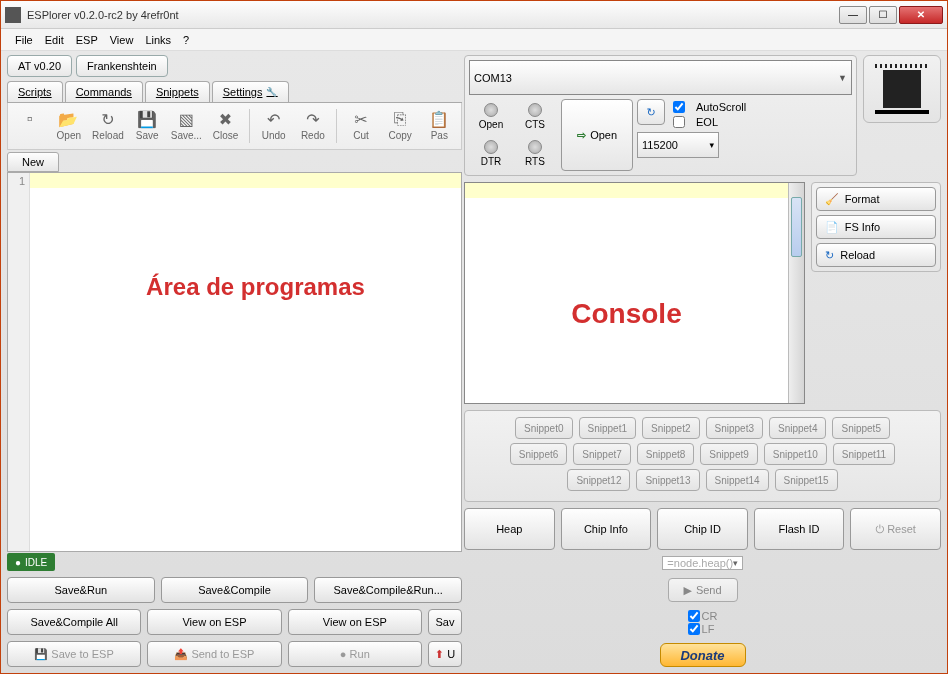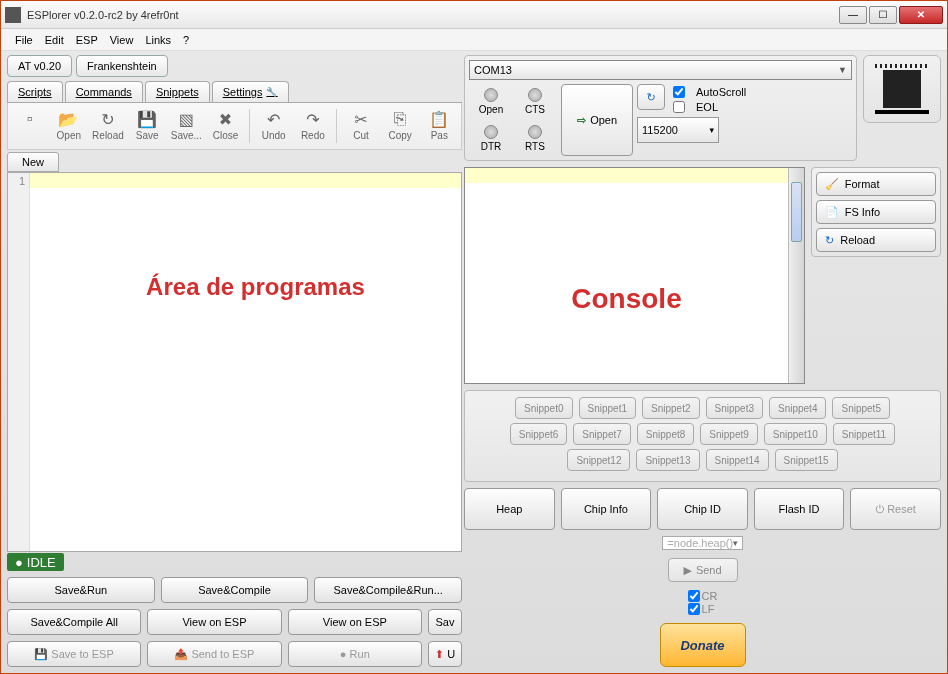--- a/index.html
+++ b/index.html
@@ -43,31 +43,31 @@
 .filetabs { display: flex; margin-top: 2px; }
 .filetab { padding: 3px 14px; border: 1px solid #aaa; background: linear-gradient(#fefefe,#e6e6e6); border-radius: 3px 3px 0 0; cursor: pointer; }
 
 .editor { flex: 1; border: 1px solid #aaa; background: #fff; display: flex; position: relative; }
 .gutter { width: 22px; background: #f0f0f0; border-right: 1px solid #ddd; text-align: right; padding: 2px 4px 0 0; color: #888; }
 .editbody { flex: 1; background: #fff; position: relative; }
 .hl-line { height: 15px; background: #ffffcc; }
 .overlay-left { position: absolute; left: 24px; right: 4px; top: 100px; text-align: center; color: #d32f2f; font-size: 24px; font-weight: bold; pointer-events: none; }
 
 .idlebar { height: 18px; display: flex; margin-top: 1px; }
-.idle { background: #2e7d32; color: #fff; padding: 1px 8px; border-radius: 2px; display: inline-flex; align-items: center; font-size: 13px; }
+.idle { background: #2e7d32; color: #fff; padding: 1px 8px; border-radius: 2px; display: inline-flex; align-items: center; font-size: 10px; }
 .idle::before { content: "●"; margin-right: 4px; }
 
 .btnrow { display: flex; gap: 6px; margin-top: 6px; }
 .btn { flex: 1; min-width: 0; height: 26px; border: 1px solid #999; border-radius: 4px; background: linear-gradient(#fefefe,#e3e3e3); cursor: pointer; display: flex; align-items: center; justify-content: center; padding: 0 4px; white-space: nowrap; overflow: hidden; }
 .btn.disabled { color: #999; }
 
 
 .topright { display: flex; gap: 6px; }
 .connbox { flex: 1; border: 1px solid #bbb; border-radius: 4px; padding: 4px; background: linear-gradient(#f1f1f1,#e6e6e6); }
-.comselect { width: 100%; height: 20px; border: 1px solid #888; background: linear-gradient(#fff,#e6e6e6); margin-bottom: 4px; display: flex; align-items: center; padding: 0 4px; justify-content: space-between; cursor: pointer; }
+.comselect { width: 100%; height: 35px; border: 1px solid #888; background: linear-gradient(#fff,#e6e6e6); margin-bottom: 4px; display: flex; align-items: center; padding: 0 4px; justify-content: space-between; cursor: pointer; }
 .comselect::after { content: "▼"; font-size: 9px; color: #555; }
 
 .connrow { display: flex; gap: 4px; align-items: stretch; }
 .ledbox { display: flex; flex-direction: column; align-items: center; width: 44px; padding: 4px 0; }
 .led { width: 14px; height: 14px; border-radius: 50%; background: radial-gradient(#ddd,#aaa); border: 1px solid #888; margin-bottom: 2px; }
 .ledlabel { font-size: 10px; }
 .openbtn { width: 72px; border: 1px solid #999; border-radius: 4px; background: linear-gradient(#fff,#e6e6e6); display: flex; align-items: center; justify-content: center; gap: 4px; cursor: pointer; font-size: 11px; }
 .openbtn::before { content: "⇨"; color: #2e7d32; font-weight: bold; }
 .refbtn { width: 28px; border: 1px solid #999; border-radius: 4px; background: linear-gradient(#fff,#e6e6e6); display: flex; align-items: center; justify-content: center; cursor: pointer; color: #1565c0; }
 .baudbox { width: 82px; border: 1px solid #999; background: linear-gradient(#fff,#e6e6e6); display: flex; align-items: center; padding: 0 4px; justify-content: space-between; cursor: pointer; }
@@ -92,21 +92,21 @@
 .snippets { border: 1px solid #bbb; border-radius: 4px; padding: 6px; margin-top: 6px; background: linear-gradient(#f1f1f1,#e6e6e6); }
 .sniprow { display: flex; gap: 6px; justify-content: center; margin-bottom: 4px; flex-wrap: wrap; }
 .snip { height: 22px; padding: 0 8px; border: 1px solid #aaa; border-radius: 4px; background: linear-gradient(#f4f4f4,#e4e4e4); color: #888; cursor: pointer; display: flex; align-items: center; font-size: 10px; }
 
 .bottomright { display: flex; gap: 8px; margin-top: 6px; align-items: center; flex-direction: column; }
 .cmdinput { flex: 1; height: 24px; border: 1px solid #aaa; background: #fff; display: flex; align-items: center; padding: 0 4px; color: #aaa; justify-content: space-between; }
 .cmdinput::after { content: "▾"; font-size: 9px; color: #666; }
 .sendbtn { width: 70px; height: 24px; border: 1px solid #aaa; border-radius: 4px; background: linear-gradient(#f4f4f4,#e4e4e4); display: flex; align-items: center; justify-content: center; gap: 4px; color: #888; cursor: pointer; }
 .crlf { display: flex; flex-direction: column; font-size: 9px; color: #888; gap: 1px; }
 .crlf label { display: flex; align-items: center; gap: 2px; }
-.donate { width: 86px; height: 44px; border: 1px solid #c58a00; border-radius: 6px; background: linear-gradient(#ffe29a,#ffb733); display: flex; align-items: center; justify-content: center; font-style: italic; font-weight: bold; color: #1a3b7a; cursor: pointer; font-size: 13px; }
+.donate { width: 86px; height: 24px; border: 1px solid #c58a00; border-radius: 6px; background: linear-gradient(#ffe29a,#ffb733); display: flex; align-items: center; justify-content: center; font-style: italic; font-weight: bold; color: #1a3b7a; cursor: pointer; font-size: 13px; }
 
 .chipinfo-row { display: flex; gap: 6px; margin-top: 6px; }
 .chipinfo-row .btn { flex: 1; height: 42px; }
 
 input[type=checkbox] { width: 12px; height: 12px; }
 </style>
 </head>
 <body>
 
 <div class="window">

